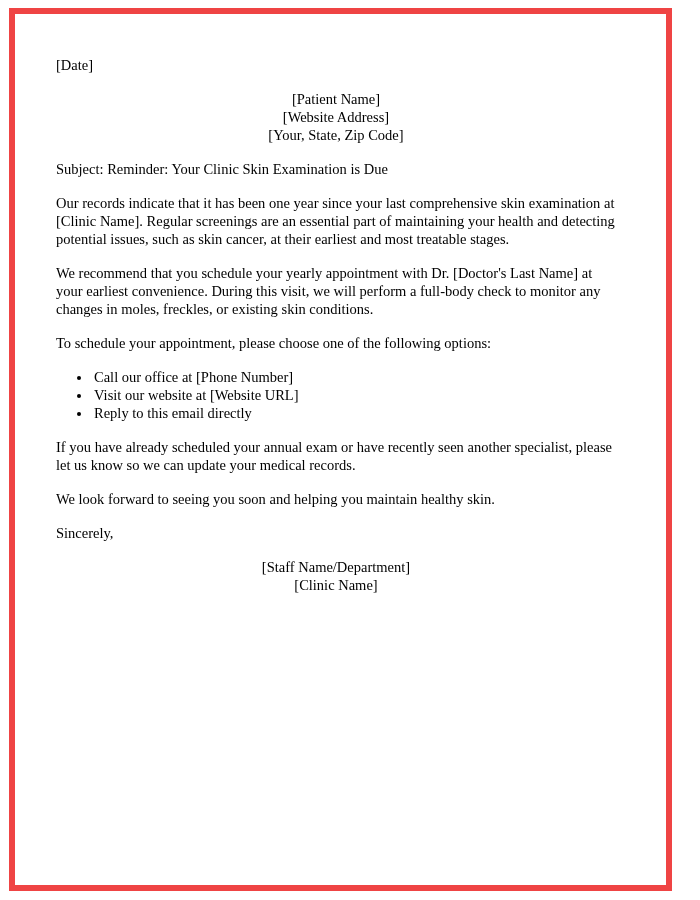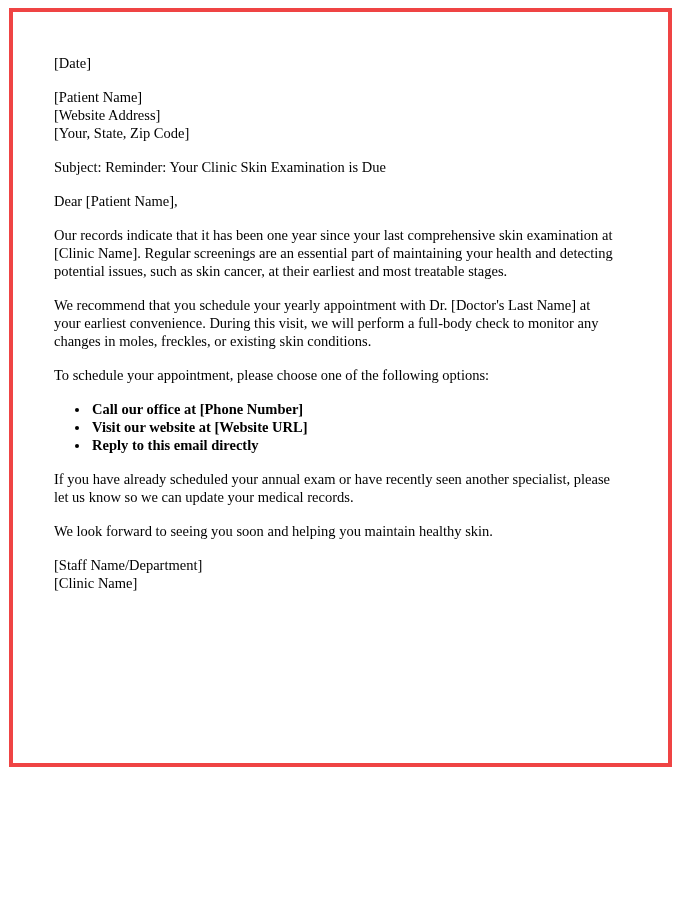--- a/index.html
+++ b/index.html
@@ -12,41 +12,41 @@
     height: 900px;
     position: relative;
     font-family: "Liberation Serif", "DejaVu Serif", serif;
     color: #000000;
   }
   .page {
     position: absolute;
     left: 9px;
     top: 8px;
     width: 663px;
-    height: 759px;
-    border: 4px solid #ef4444;
+    height: 883px;
+    border: 6px solid #ef4444;
     box-sizing: border-box;
     padding: 42px 50px 0 41px;
     overflow: hidden;
   }
   .page, .page * {
     font-size: 14.5px;
     line-height: 18px;
   }
   p.block, div.block {
     margin: 0 0 16px 0;
   }
   .line {
     margin: 0;
+    text-align: center;
   }
   ul.options {
     margin: 0 0 16px 0;
     padding: 0 0 0 36px;
     list-style-type: disc;
-    font-weight: bold;
   }
   ul.options li {
     margin: 0;
     padding-left: 2px;
   }
 </style>
 </head>
 <body>
 
 <div class="page">
@@ -54,37 +54,37 @@
   <p class="block">[Date]</p>
 
   <div class="block">
     <div class="line">[Patient Name]</div>
     <div class="line">[Website Address]</div>
     <div class="line">[Your, State, Zip Code]</div>
   </div>
 
   <p class="block">Subject: Reminder: Your Clinic Skin Examination is Due</p>
 
-  <p class="block">Dear [Patient Name],</p>
 
   <p class="block">Our records indicate that it has been one year since your last comprehensive skin examination at [Clinic Name]. Regular screenings are an essential part of maintaining your health and detecting potential issues, such as skin cancer, at their earliest and most treatable stages.</p>
 
   <p class="block">We recommend that you schedule your yearly appointment with Dr. [Doctor's Last Name] at your earliest convenience. During this visit, we will perform a full-body check to monitor any changes in moles, freckles, or existing skin conditions.</p>
 
   <p class="block">To schedule your appointment, please choose one of the following options:</p>
 
   <ul class="options">
     <li>Call our office at [Phone Number]</li>
     <li>Visit our website at [Website URL]</li>
     <li>Reply to this email directly</li>
   </ul>
 
   <p class="block">If you have already scheduled your annual exam or have recently seen another specialist, please let us know so we can update your medical records.</p>
 
   <p class="block">We look forward to seeing you soon and helping you maintain healthy skin.</p>
 
+  <p class="block">Sincerely,</p>
 
   <div class="block">
     <div class="line">[Staff Name/Department]</div>
     <div class="line">[Clinic Name]</div>
   </div>
 
 </div>
 
 </body></html>

